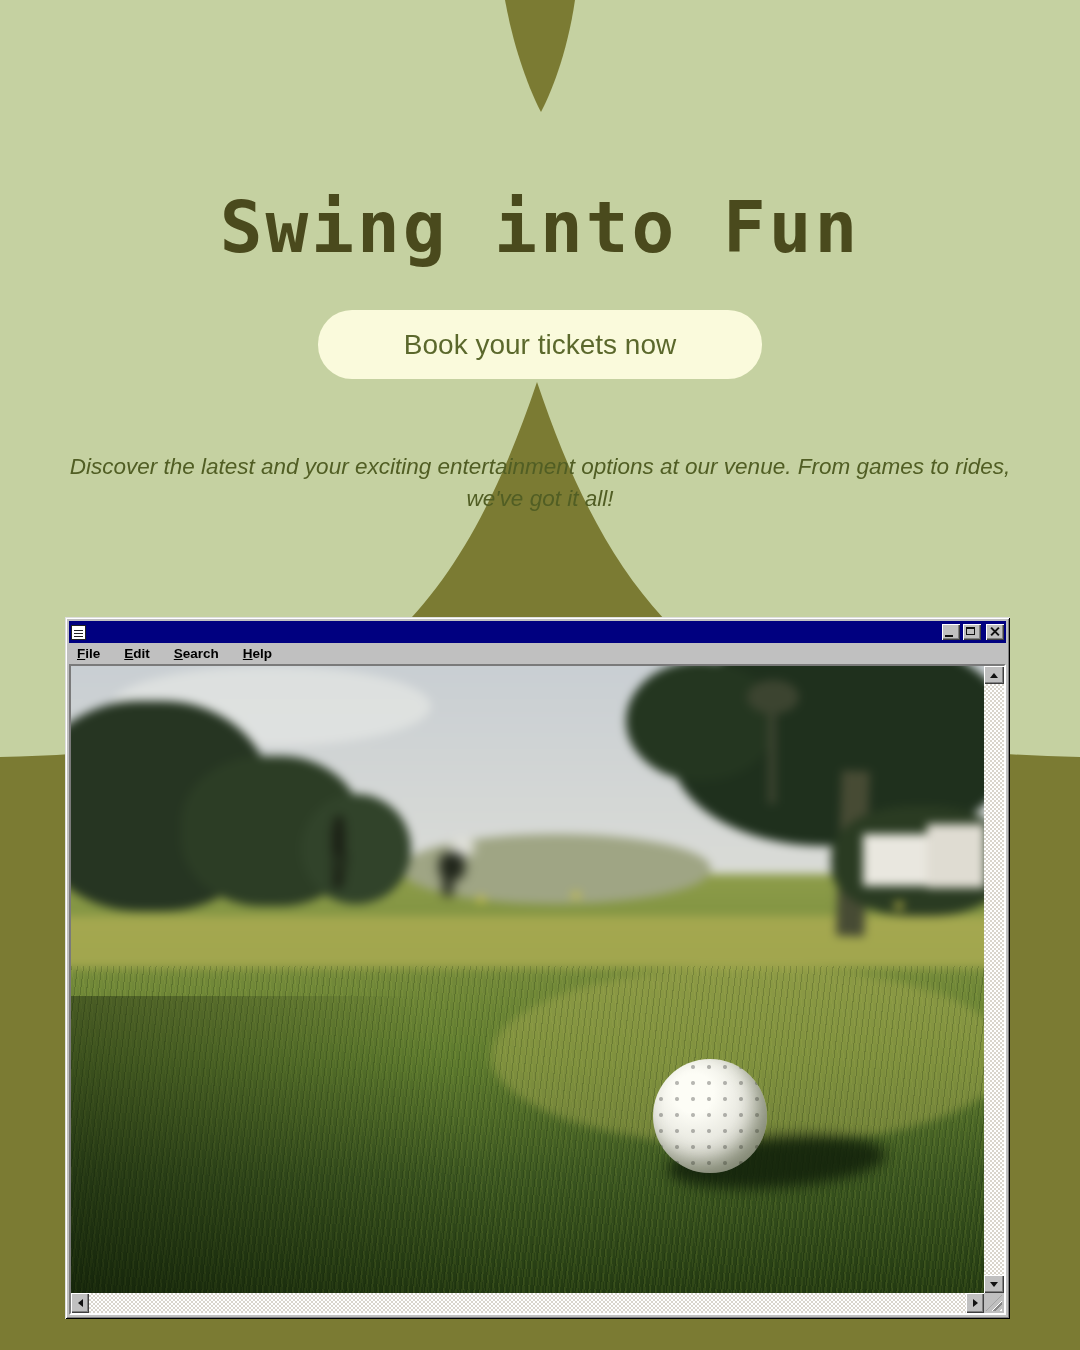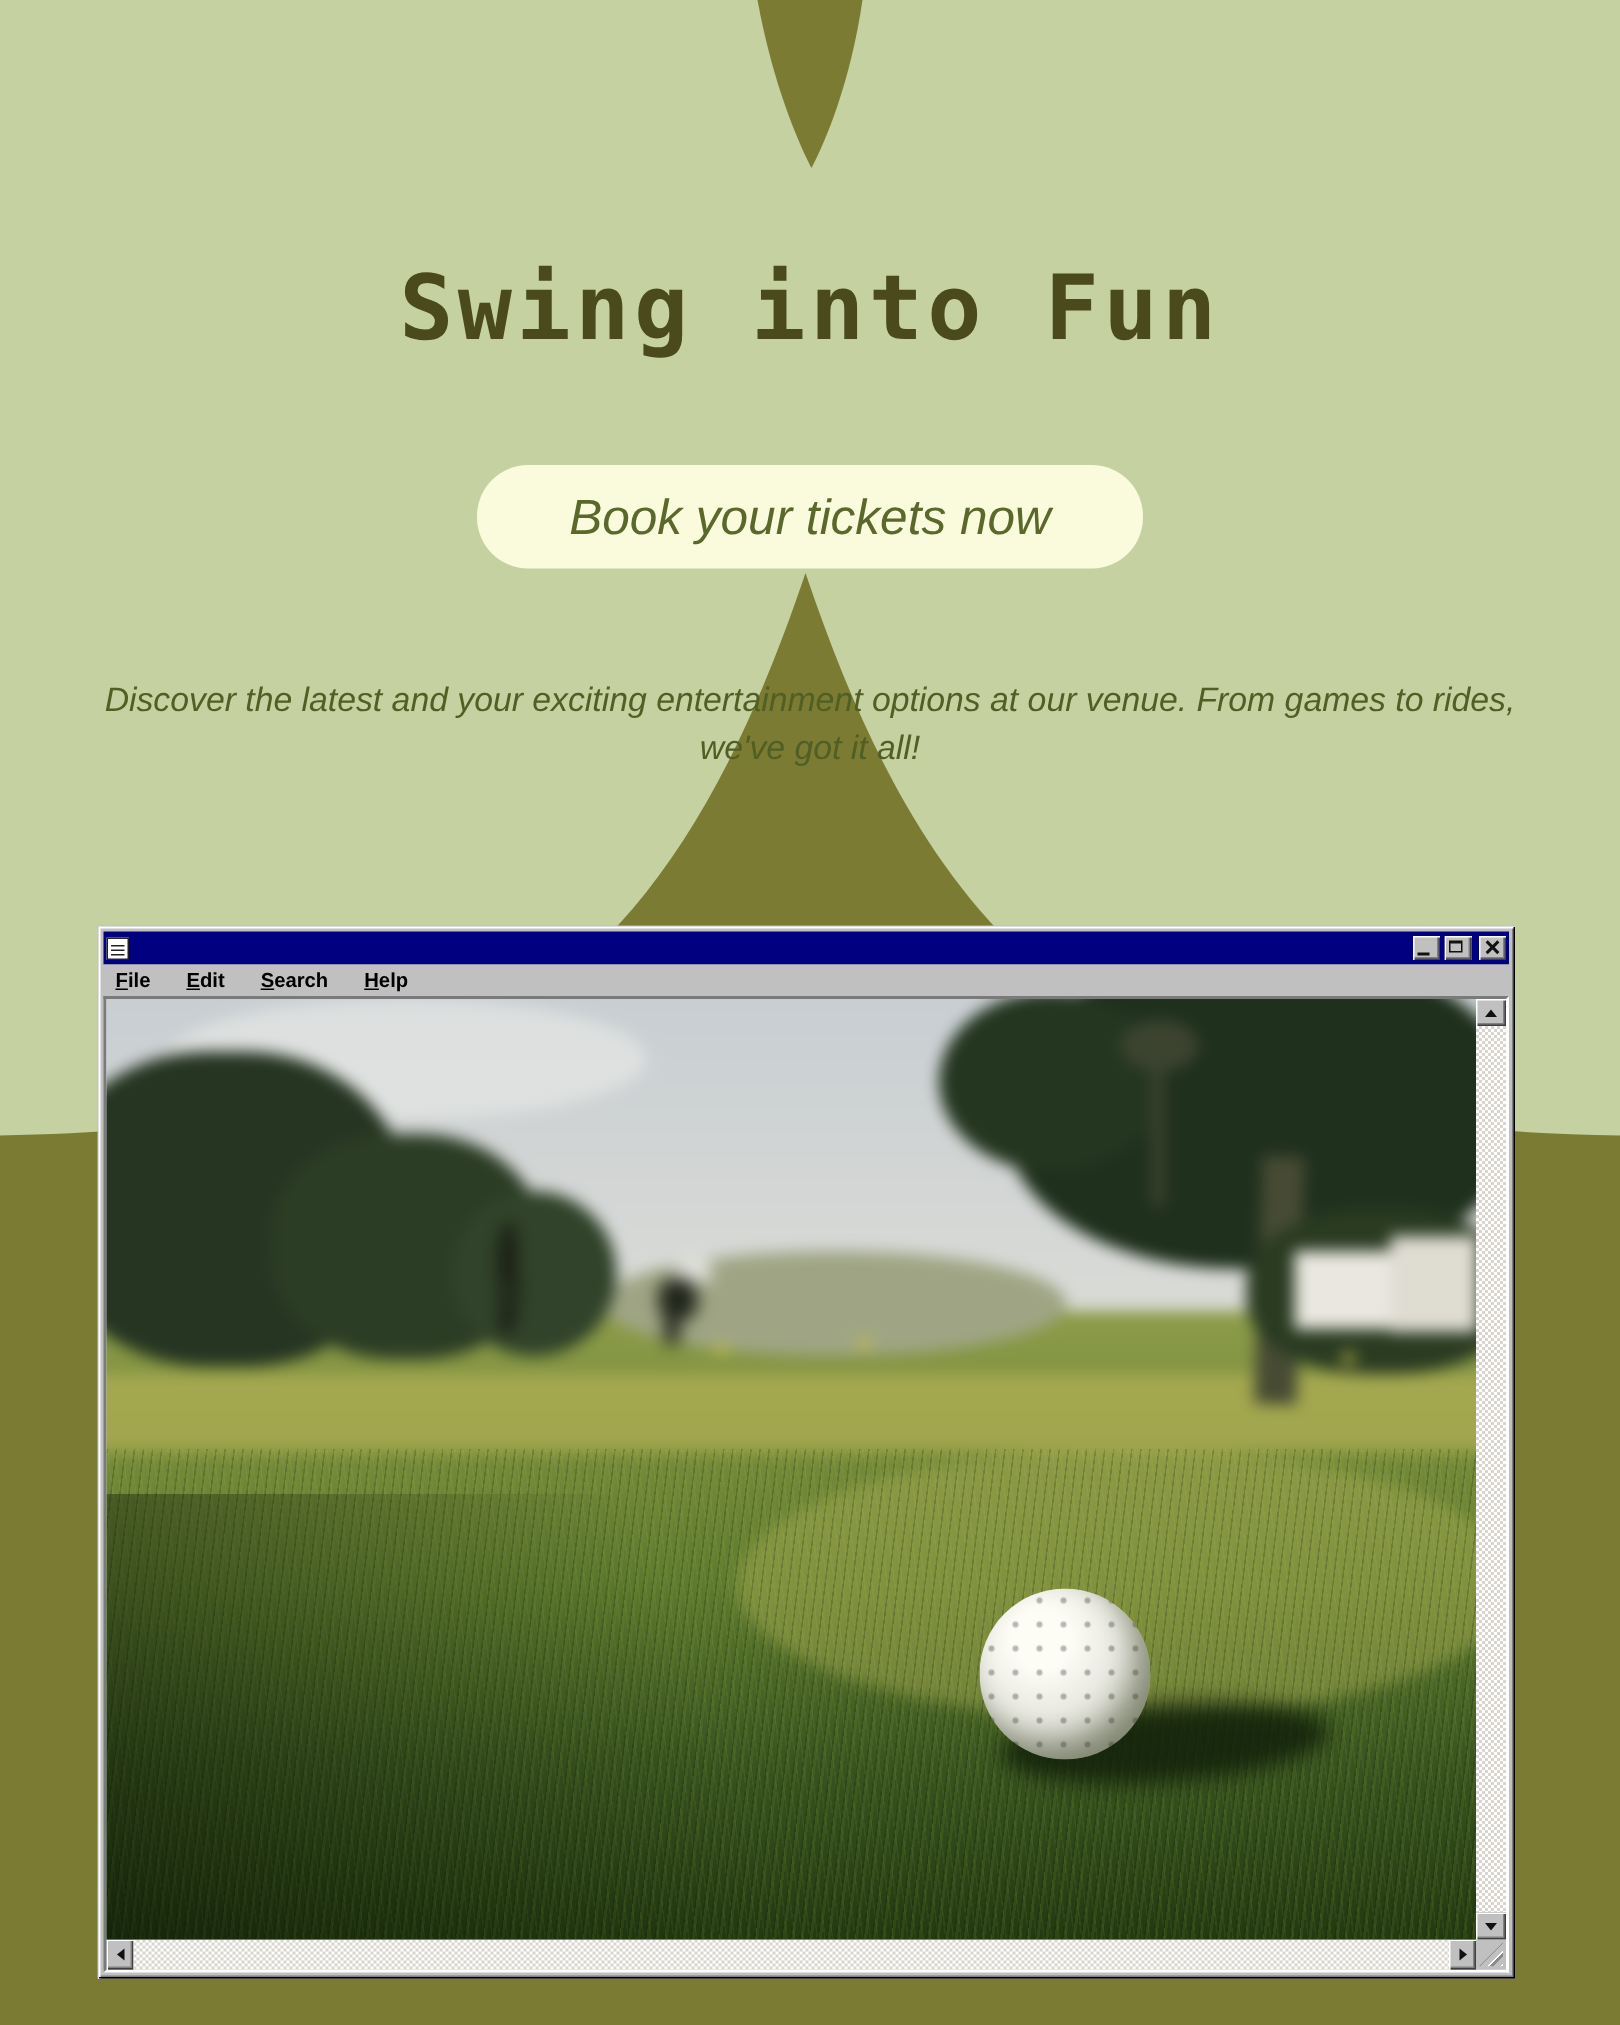--- a/index.html
+++ b/index.html
@@ -5,32 +5,32 @@
   html,body{margin:0;padding:0;background:#888;}
   .canvas{
     position:relative;width:1080px;height:1350px;overflow:hidden;
     background:var(--bg,#c5d1a1);
     font-family:"Liberation Sans",sans-serif;
   }
   
   .bg-shapes{position:absolute;inset:0;width:100%;height:100%;}
   
   .hero-title{
-    position:absolute;left:0;right:0;top:176px;margin:0;
+    position:absolute;left:0;right:0;top:176px;margin:16px;
     text-align:center;
     font-family:"DejaVu Sans Mono",monospace;
-    font-weight:bold;font-size:60px;letter-spacing:3px;
+    font-weight:bold;font-size:71px;letter-spacing:3px;
     color:var(--ink,#4a4a1d);line-height:1;
   }
   .cta{
     position:absolute;left:318px;top:310px;width:444px;height:69px;
     background:var(--cream,#fafadc);border:none;border-radius:34px;
     display:flex;align-items:center;justify-content:center;
     font-family:"Liberation Sans",sans-serif;
-    font-size:33px;color:var(--cta-text,#5b682c);cursor:pointer;font-style:italic;
+    font-size:28px;color:var(--cta-text,#5b682c);cursor:pointer;
   }
   .subtitle{
     position:absolute;left:60px;top:428px;width:960px;
     text-align:center;font-style:italic;font-size:22.5px;line-height:1.45;
     color:#515e24;
   }
   
   .win{
     position:absolute;left:65px;top:617px;width:945px;height:702px;
     background:var(--face,#c0c0c0);

